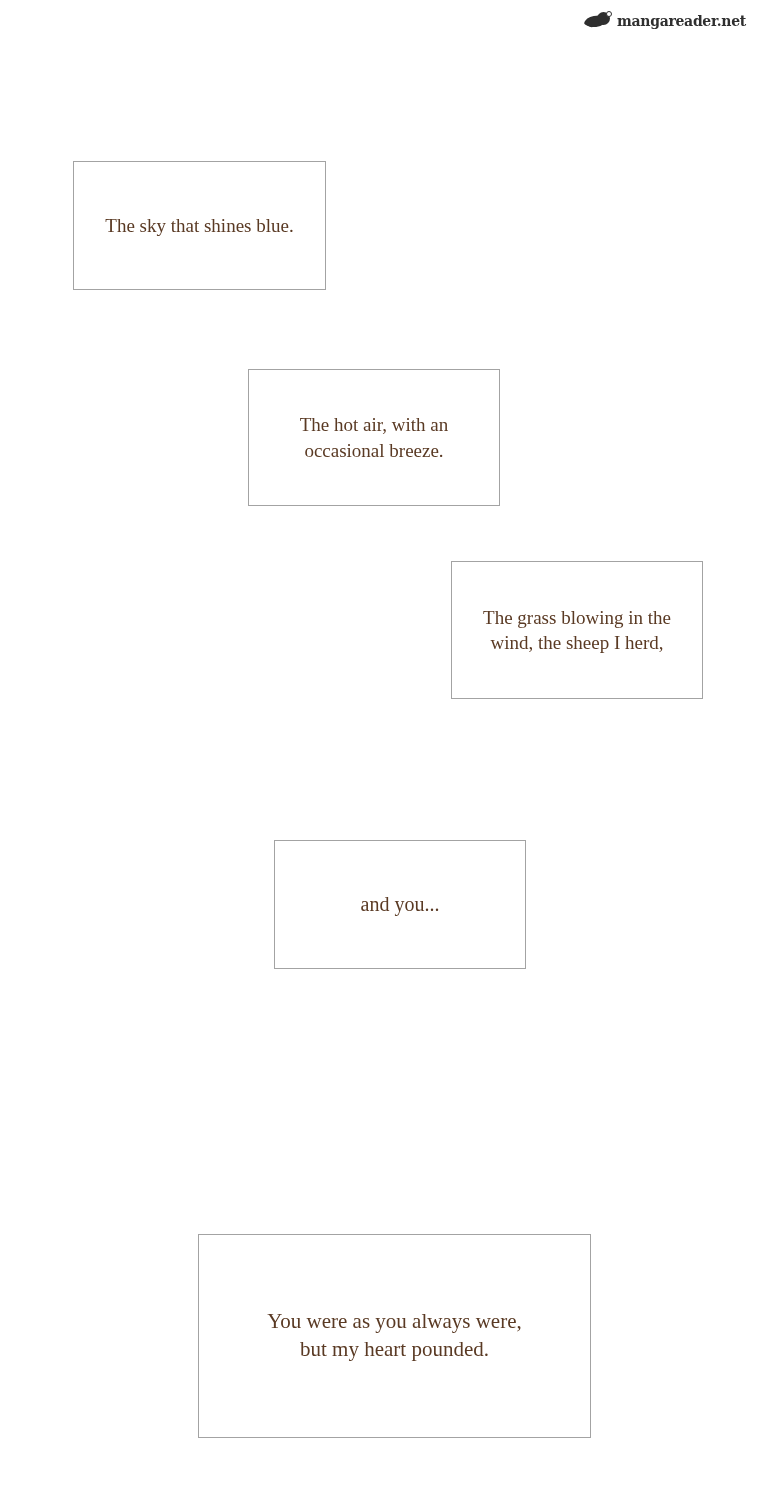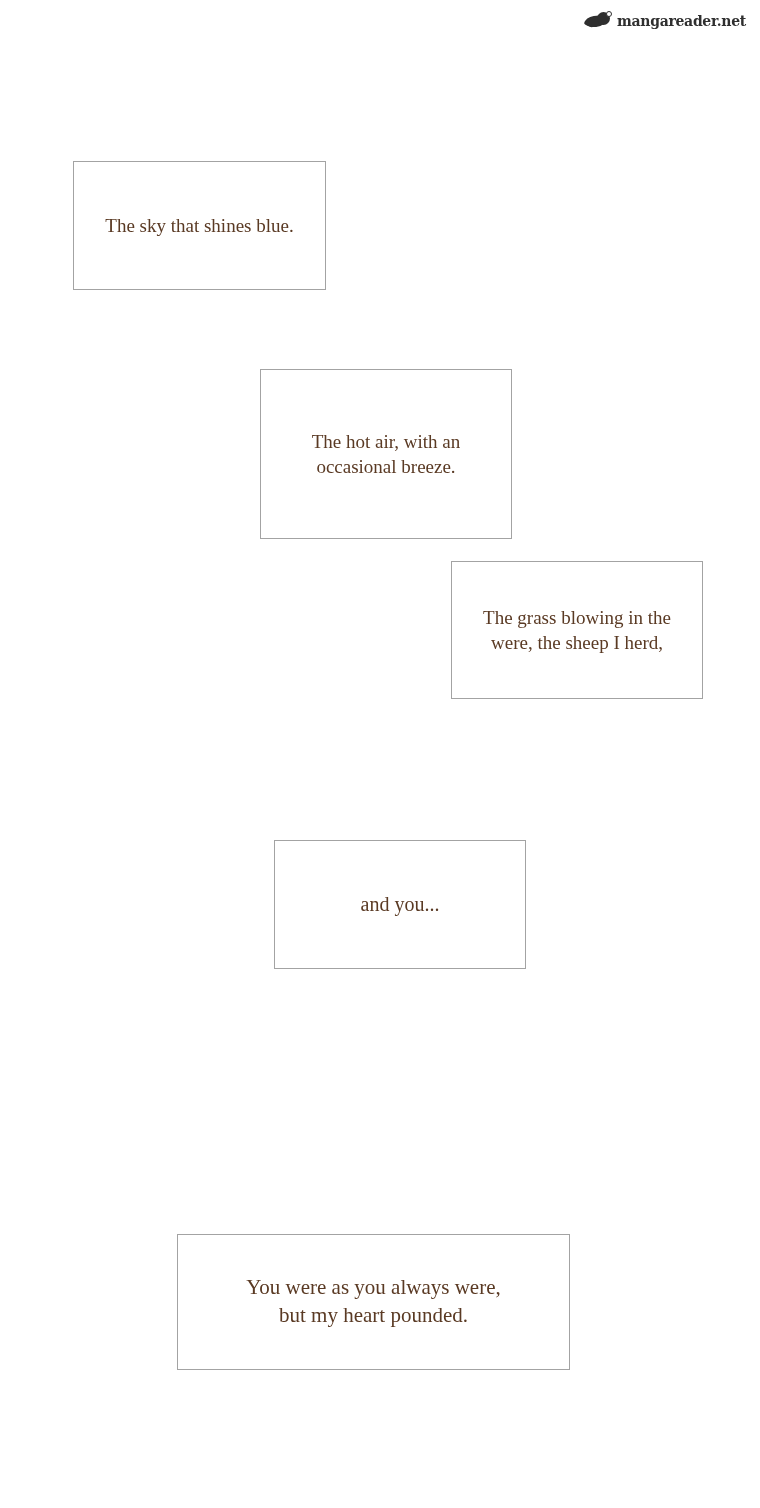--- a/index.html
+++ b/index.html
@@ -93,30 +93,30 @@
     color: #5a3a24;
     font-family: "Liberation Serif", serif;
     line-height: 1.32;
     padding: 0 10px;
     white-space: pre-line;
   }
   
   #box-1 { left: 73px;  top: 161px;  width: 253px; height: 129px; }
   #box-1 .box-text { font-size: 19px; }
 
-  #box-2 { left: 260px; top: 369px;  width: 252px; height: 170px; }
+  #box-2 { left: 248px; top: 369px;  width: 252px; height: 137px; }
   #box-2 .box-text { font-size: 19px; }
 
   #box-3 { left: 451px; top: 561px;  width: 252px; height: 138px; }
   #box-3 .box-text { font-size: 19px; }
 
   #box-4 { left: 274px; top: 840px;  width: 252px; height: 129px; }
   #box-4 .box-text { font-size: 20px; }
 
-  #box-5 { left: 177px; top: 1234px; width: 393px; height: 136px; }
+  #box-5 { left: 198px; top: 1234px; width: 393px; height: 204px; }
   #box-5 .box-text { font-size: 21px; }
 </style>
 </head>
 <body>
 
 <div class="page">
 
   <div class="watermark">
     <span class="wm-logo">
       <span class="tail"></span>
@@ -131,21 +131,21 @@
     <span class="box-text">The sky that shines blue.</span>
   </div>
 
   <div class="panel-box" id="box-2">
     <span class="box-text">The hot air, with an
 occasional breeze.</span>
   </div>
 
   <div class="panel-box" id="box-3">
     <span class="box-text">The grass blowing in the
-were, the sheep I herd,</span>
+wind, the sheep I herd,</span>
   </div>
 
   <div class="panel-box" id="box-4">
     <span class="box-text">and you...</span>
   </div>
 
   <div class="panel-box" id="box-5">
     <span class="box-text">You were as you always were,
 but my heart pounded.</span>
   </div>

